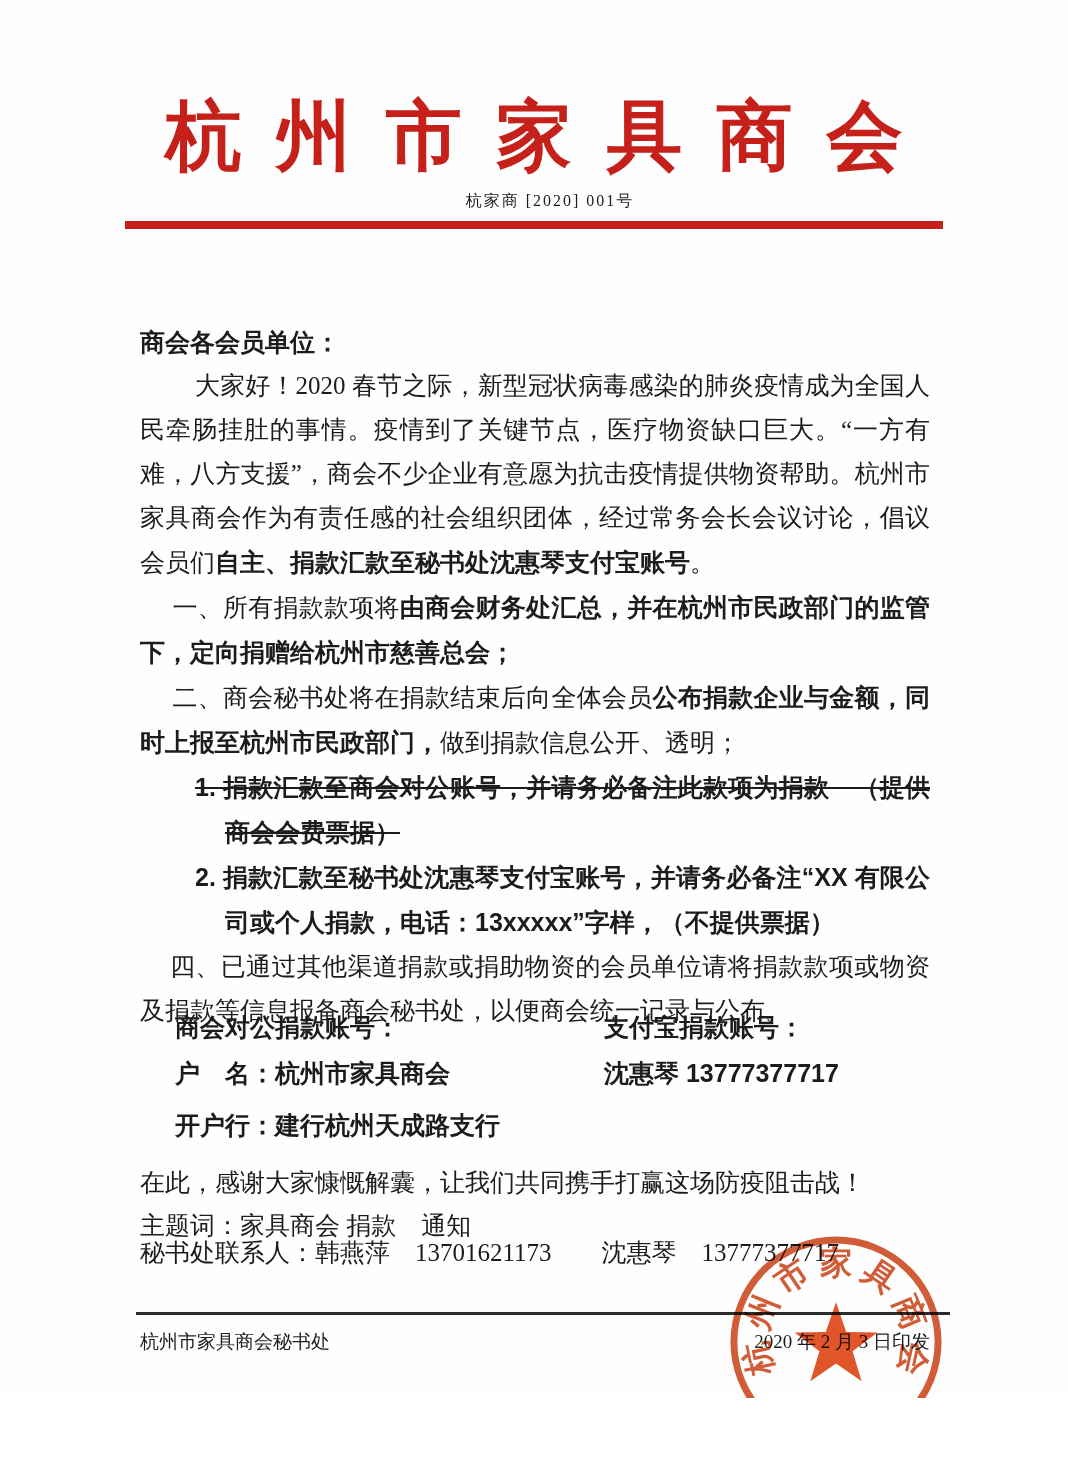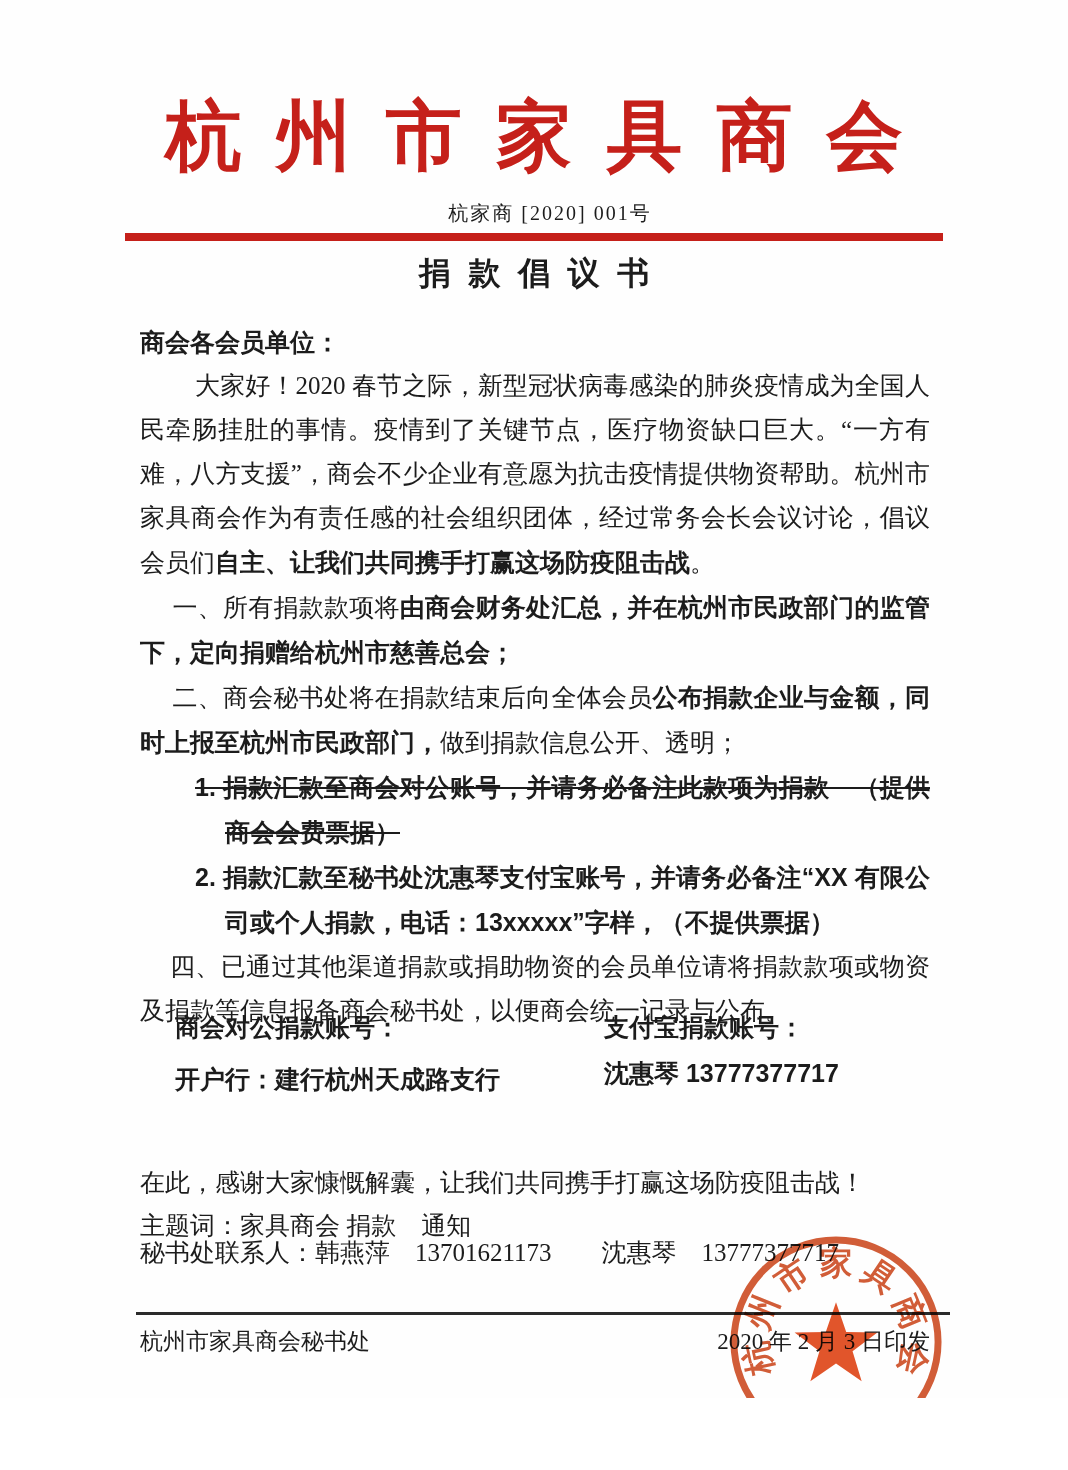--- a/index.html
+++ b/index.html
@@ -11,21 +11,21 @@
     font-family:"Liberation Serif",serif;
     color:#1c1c1c;
   }
   
   .header{position:absolute;top:86px;left:0;width:100%;text-align:center;}
   .org-title{
     font-size:76px;line-height:100px;font-weight:700;
     color:#c5201a;letter-spacing:0.45em;padding-left:0.45em;
     font-family:"Liberation Serif",serif;white-space:nowrap;
   }
-  .doc-number{font-size:20px;line-height:30px;margin-top:12px;letter-spacing:2px;padding-left:32px;}
+  .doc-number{font-size:16px;line-height:30px;letter-spacing:2px;padding-left:32px;}
   .red-rule{width:818px;height:8px;background:#c5201a;margin:5px auto 0 auto;}
   .doc-title{
     font-size:32px;line-height:40px;margin-top:12px;font-weight:700;
     font-family:"Liberation Sans",sans-serif;letter-spacing:0.55em;padding-left:0.55em;
   }
   
   .body-text{
     position:absolute;left:140px;top:300px;width:790px;
     font-size:25px;line-height:44px;text-align:justify;margin-top:20px;
   }
@@ -48,21 +48,21 @@
   .acc-row{white-space:nowrap;}
   .acc-gap{margin-top:6px;}
   
   .closing{position:absolute;left:140px;top:1166px;width:790px;font-size:25px;line-height:34px;}
   .contacts{position:absolute;left:140px;top:1236px;width:790px;font-size:25px;line-height:34px;}
   .keywords{position:absolute;left:140px;top:1209px;width:790px;font-size:25px;line-height:34px;}
   .divider{position:absolute;left:136px;top:1312px;width:814px;height:3px;background:#2b2b2b;}
   .footer-row{
     position:absolute;left:140px;top:1322px;width:790px;
     display:flex;justify-content:space-between;
-    font-size:23px;line-height:40px;
+    font-size:19px;line-height:40px;
   }
   
   .seal{
     position:absolute;left:727px;top:1233px;width:218px;height:218px;
     z-index:5;mix-blend-mode:multiply;opacity:0.93;
   }
   .seal-ring{fill:none;stroke:#cf5128;stroke-width:7px;}
   .seal-ch{
     font-family:"Liberation Serif",serif;font-weight:700;font-size:33px;
     fill:#cf5128;text-anchor:middle;dominant-baseline:central;
@@ -81,36 +81,36 @@
 </style>
 </head>
 <body>
 
 <div class="page">
 
   <div class="header">
     <div class="org-title">杭州市家具商会</div>
     <div class="doc-number">杭家商 [2020] 001号</div>
     <div class="red-rule"></div>
-    <div class="doc-title">捐款倡议书</div>
   </div>
 
   <div class="body-text">
     <p class="salutation">商会各会员单位：</p>
-    <p class="p-intro"><span class="">大家好！2020 春节之际，新型冠状病毒感染的肺炎疫情成为全国人民牵肠挂肚的事情。疫情到了关键节点，医疗物资缺口巨大。“一方有难，八方支援”，商会不少企业有意愿为抗击疫情提供物资帮助。杭州市家具商会作为有责任感的社会组织团体，经过常务会长会议讨论，倡议会员们</span><span class="b ">自主、让我们共同携手打赢这场防疫阻击战</span><span class="">。</span></p>
+    <p class="p-intro"><span class="">大家好！2020 春节之际，新型冠状病毒感染的肺炎疫情成为全国人民牵肠挂肚的事情。疫情到了关键节点，医疗物资缺口巨大。“一方有难，八方支援”，商会不少企业有意愿为抗击疫情提供物资帮助。杭州市家具商会作为有责任感的社会组织团体，经过常务会长会议讨论，倡议会员们</span><span class="b ">自主、捐款汇款至秘书处沈惠琴支付宝账号</span><span class="">。</span></p>
     <p class="p-item"><span class="">一、所有捐款款项将</span><span class="b ">由商会财务处汇总，并在杭州市民政部门的监管下，定向捐赠给杭州市慈善总会；</span></p>
     <p class="p-item"><span class="">二、商会秘书处将在捐款结束后向全体会员</span><span class="b ">公布捐款企业与金额，同时上报至杭州市民政部门，</span><span class="">做到捐款信息公开、透明；</span></p>
     <p class="p-sub"><span class="b s">1. 捐款汇款至商会对公账号，并请务必备注此款项为捐款　（提供商会会费票据）</span></p>
     <p class="p-sub"><span class="b ">2. 捐款汇款至秘书处沈惠琴支付宝账号，并请务必备注“XX 有限公司或个人捐款，电话：13xxxxx”字样，（不提供票据）</span></p>
     <p class="p-item4"><span class="">四、已通过其他渠道捐款或捐助物资的会员单位请将捐款款项或物资及捐款等信息报备商会秘书处，以便商会统一记录与公布。</span></p>
   </div>
 
   <div class="accounts">
     <div class="acc-left">
       <div class="acc-row">商会对公捐款账号：</div>
+      <div class="acc-row">户　名：杭州市家具商会</div>
       <div class="acc-row acc-gap">开户行：建行杭州天成路支行</div>
     </div>
     <div class="acc-right">
       <div class="acc-row">支付宝捐款账号：</div>
       <div class="acc-row">沈惠琴 13777377717</div>
     </div>
   </div>
 
   <div class="closing">在此，感谢大家慷慨解囊，让我们共同携手打赢这场防疫阻击战！</div>
   <div class="contacts">秘书处联系人：韩燕萍　13701621173　　沈惠琴　13777377717</div>

